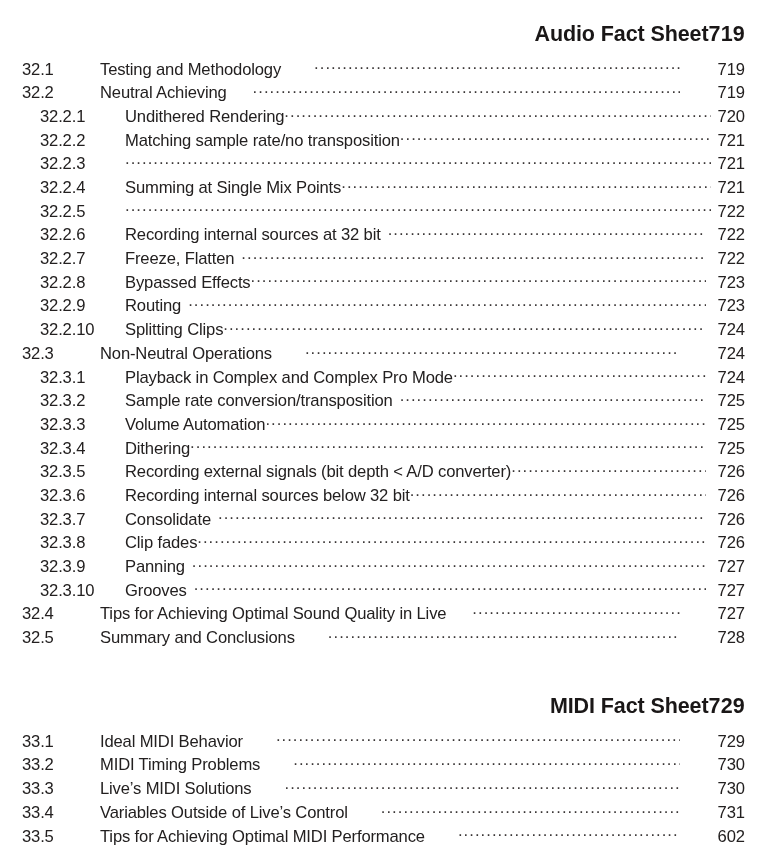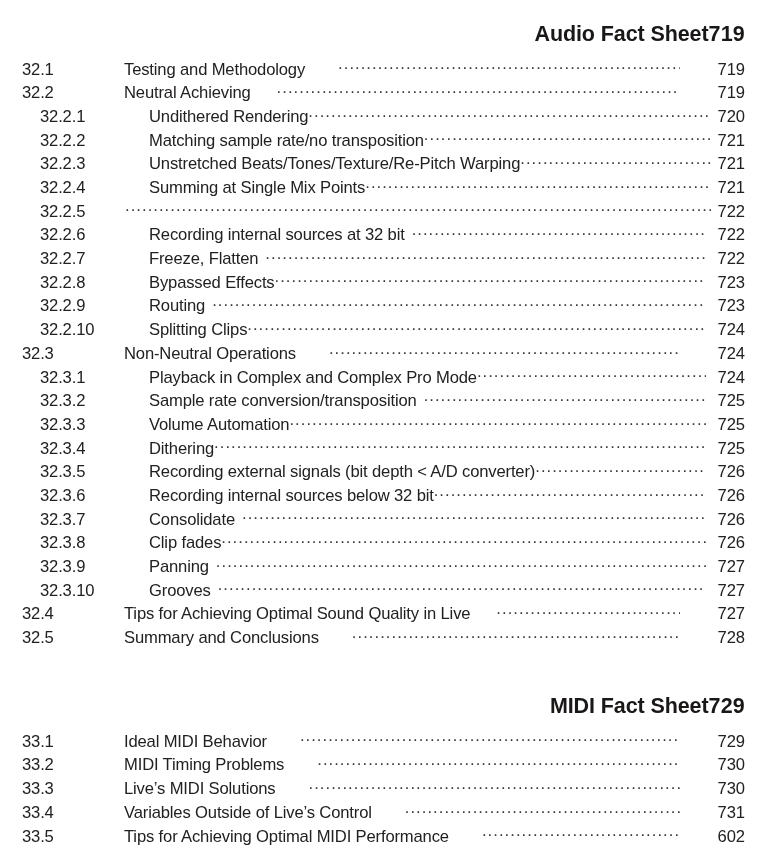--- a/index.html
+++ b/index.html
@@ -59,21 +59,20 @@
     padding-right: 18px;
     box-sizing: border-box;
   }
   .toc-row .num {
     flex: 0 0 auto;
     white-space: nowrap;
   }
   .toc-row .label {
     flex: 0 0 auto;
     white-space: nowrap;
-    margin-left: 24px;
   }
   
   .toc-row .leader {
     flex: 1 1 auto;
     min-width: 4px;
     position: relative;
     overflow: hidden;
     height: 1em;
     margin: 0 0px;
   }
@@ -145,21 +144,20 @@
           <span class="pageno">720</span>
         </li>
         <li class="toc-row depth-2">
           <span class="num">32.2.2</span>
           <span class="label">Matching sample rate/no transposition</span>
           <span class="leader"></span>
           <span class="pageno">721</span>
         </li>
         <li class="toc-row depth-2">
           <span class="num">32.2.3</span>
-          <span class="label">Unstretched Beats/Tones/Texture/Re-Pitch Warping</span>
           <span class="leader"></span>
           <span class="pageno">721</span>
         </li>
         <li class="toc-row depth-2">
           <span class="num">32.2.4</span>
           <span class="label">Summing at Single Mix Points</span>
           <span class="leader"></span>
           <span class="pageno">721</span>
         </li>
         <li class="toc-row depth-2">

